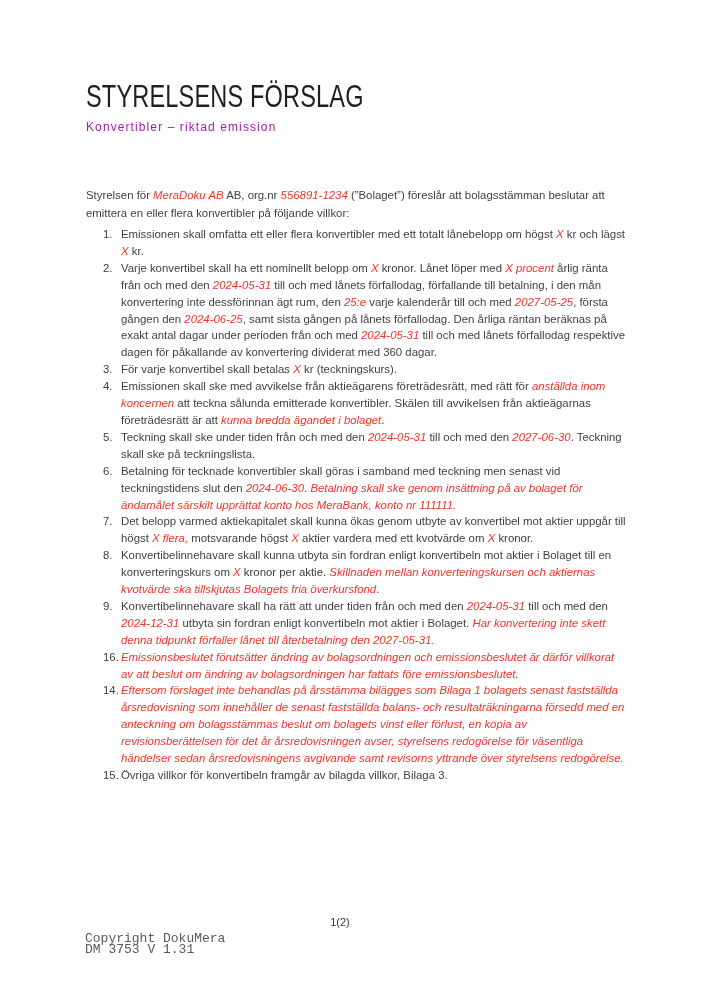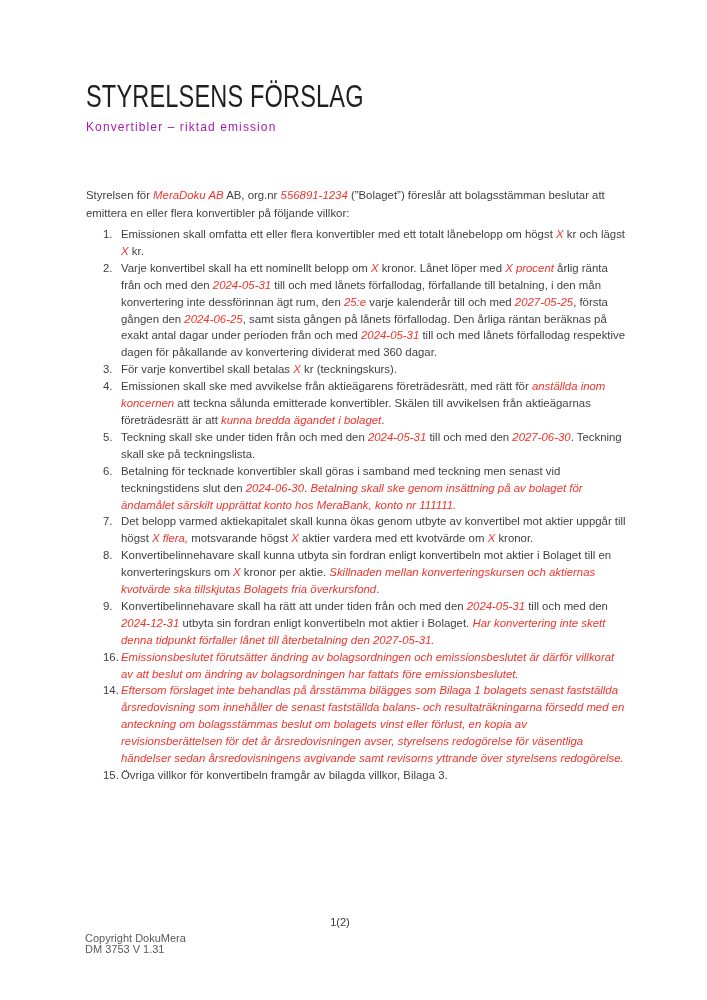--- a/index.html
+++ b/index.html
@@ -32,21 +32,21 @@
   .term{display:flex;}
   .term .num{flex:0 0 18px;margin-left:17px;}
   .term .term-text{flex:1;}
   .red{color:var(--accent,#ee352c);font-style:italic;}
   .pagenum{
     position:absolute;left:70px;top:916px;width:540px;
     text-align:center;font-size:11px;color:#3a3a3a;
   }
   .footmeta{
     position:absolute;left:85px;top:933px;
-    font-size:11px;line-height:11px;color:#5a5a5a;
+    font-size:13px;line-height:11px;color:#5a5a5a;font-family:Liberation Mono, monospace;
   }
 </style>
 </head>
 <body>
 
 <div class="page">
   <div class="title">STYRELSENS FÖRSLAG</div>
   <div class="subtitle">Konvertibler – riktad emission</div>
 
   <p class="intro"><span>Styrelsen för </span><span class="red">MeraDoku AB</span><span> AB, org.nr </span><span class="red">556891-1234</span><span> (”Bolaget”) föreslår att bolagsstämman beslutar att emittera en eller flera konvertibler på följande villkor:</span></p>

